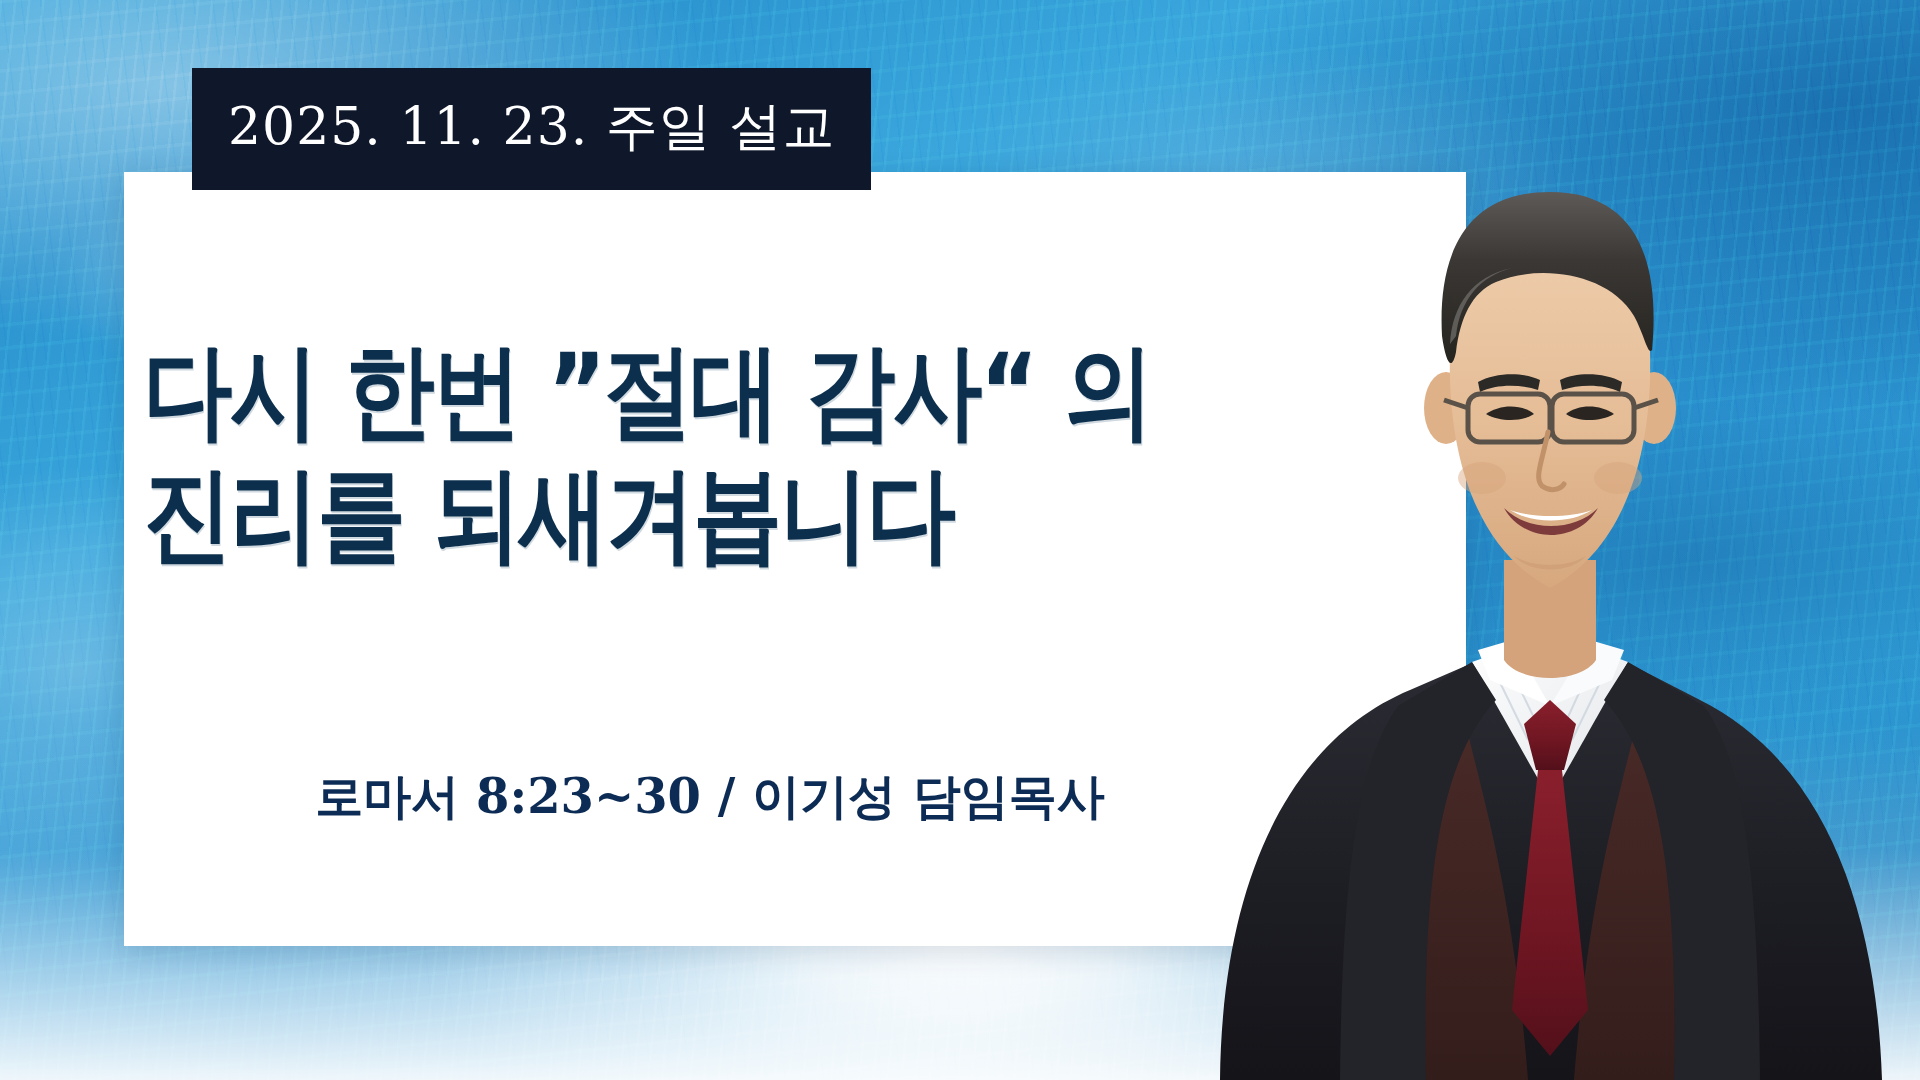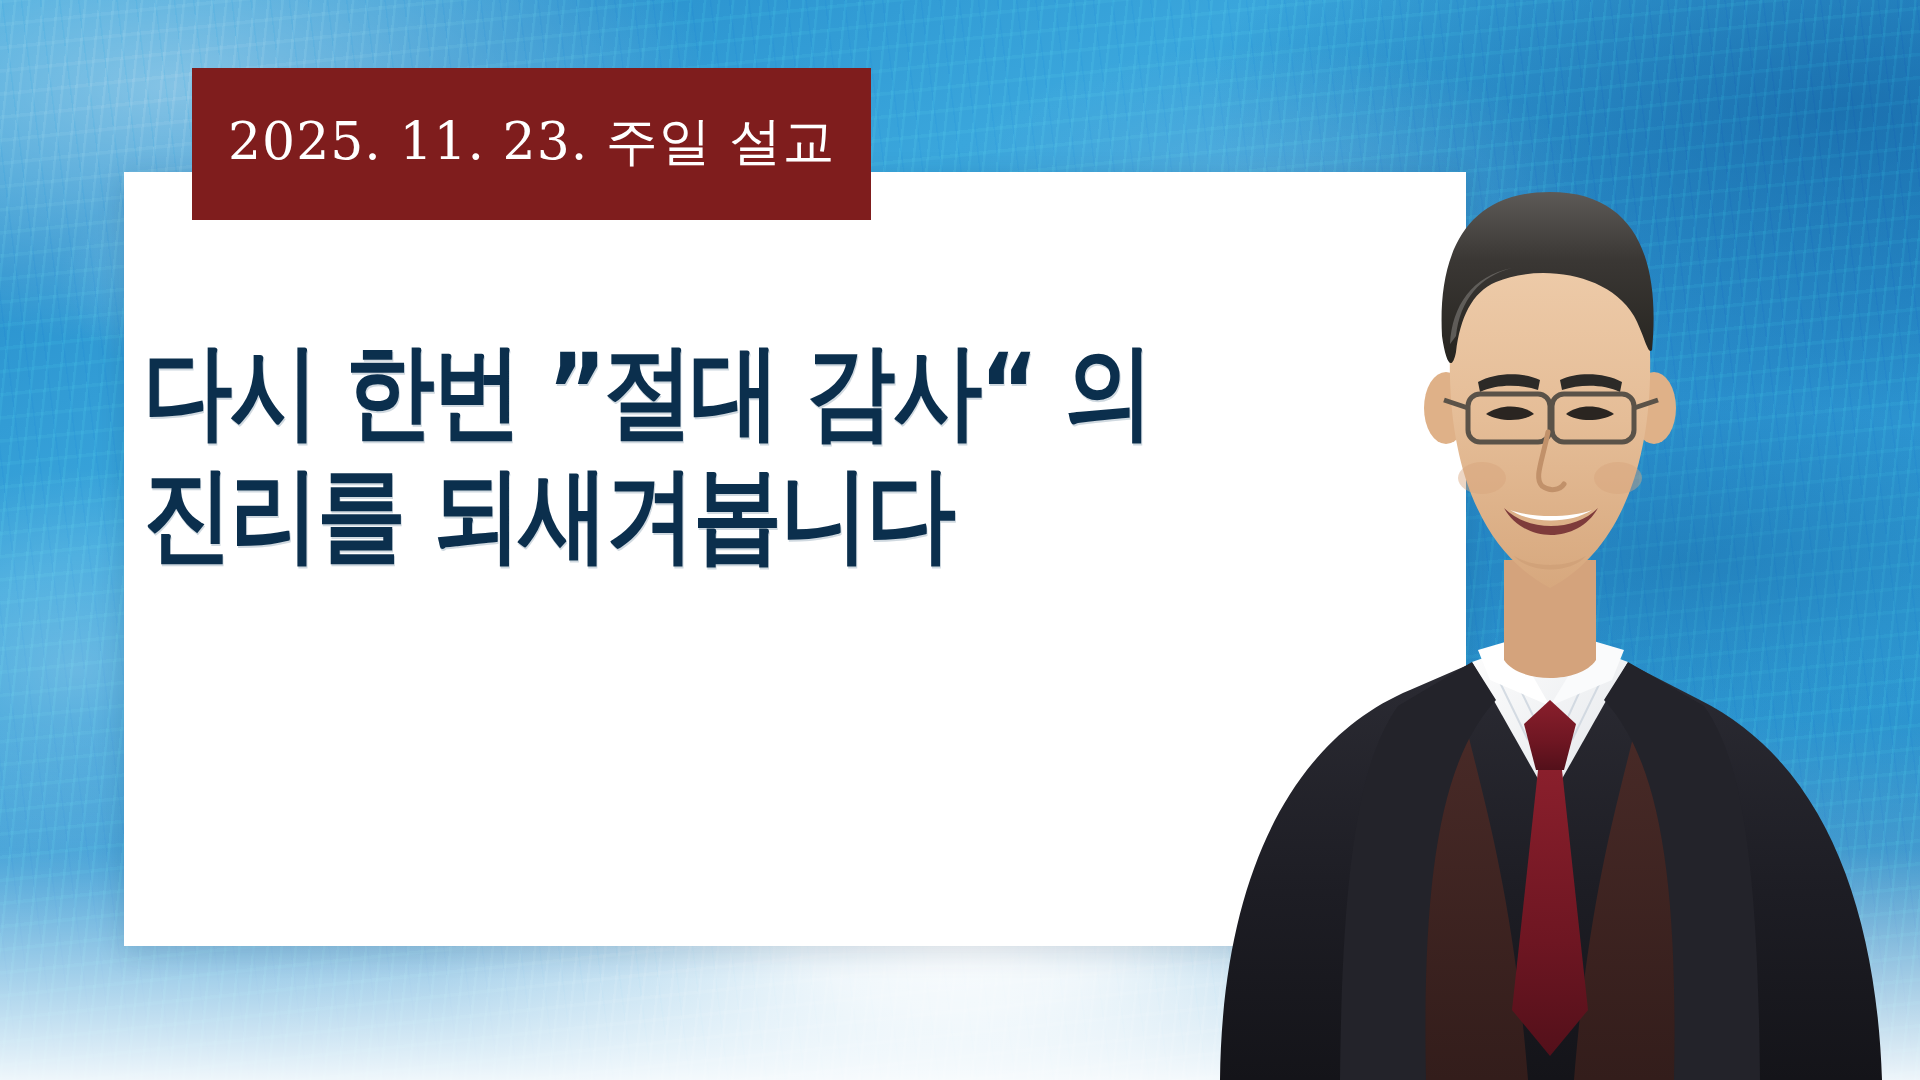--- a/index.html
+++ b/index.html
@@ -66,22 +66,22 @@
     height: 774px;
     background: #ffffff;
     box-shadow: 0 6px 26px rgba(10,50,90,0.16);
   }
 
   
   .date-badge {
     position: absolute;
     left: 192px;
     top: 68px;
-    height: 152px;
-    background: #7f1d1d;
+    height: 122px;
+    background: #0f172a;
     color: #ffffff;
     display: flex;
     align-items: center;
     padding: 0 36px 6px 36px;
     box-sizing: border-box;
     z-index: 5;
   }
   .date-badge-text {
     font-family: "DejaVu Serif", "Liberation Serif", serif;
     font-size: 52px;
@@ -165,20 +165,23 @@
 
   <div class="date-badge">
     <span class="date-badge-text">2025. 11. 23. 주일 설교</span>
   </div>
 
   <div class="headline">
     <div class="headline-line">다시 한번 ”절대 감사“ 의</div>
     <div class="headline-line">진리를 되새겨봅니다</div>
   </div>
 
+  <div class="scripture">
+    <div class="scripture-text">로마서 8:23~30 / 이기성 담임목사</div>
+  </div>
 
   <div class="portrait">
     <svg viewBox="0 0 760 1080" xmlns="http://www.w3.org/2000/svg" aria-hidden="true">
       <defs>
         <linearGradient id="suitG" x1="0" y1="0" x2="0" y2="1">
           <stop offset="0%" stop-color="#2b2b33"></stop>
           <stop offset="55%" stop-color="#1d1d24"></stop>
           <stop offset="100%" stop-color="#141419"></stop>
         </linearGradient>
         <linearGradient id="skinG" x1="0" y1="0" x2="0" y2="1">

